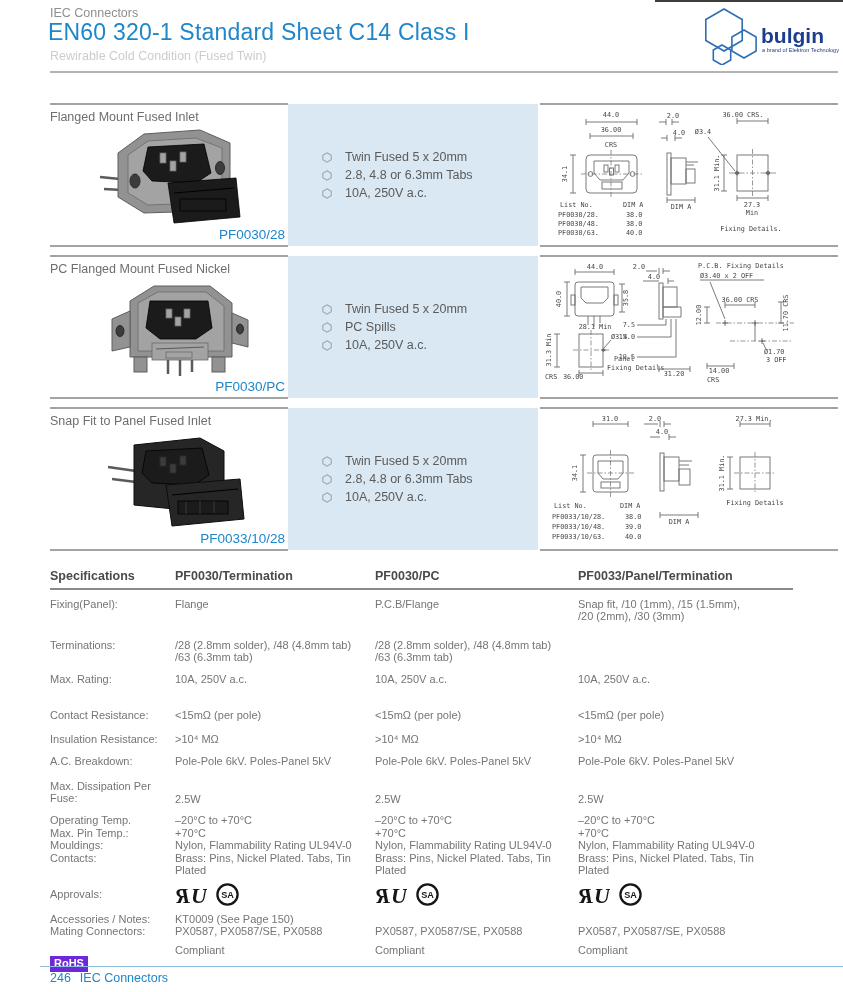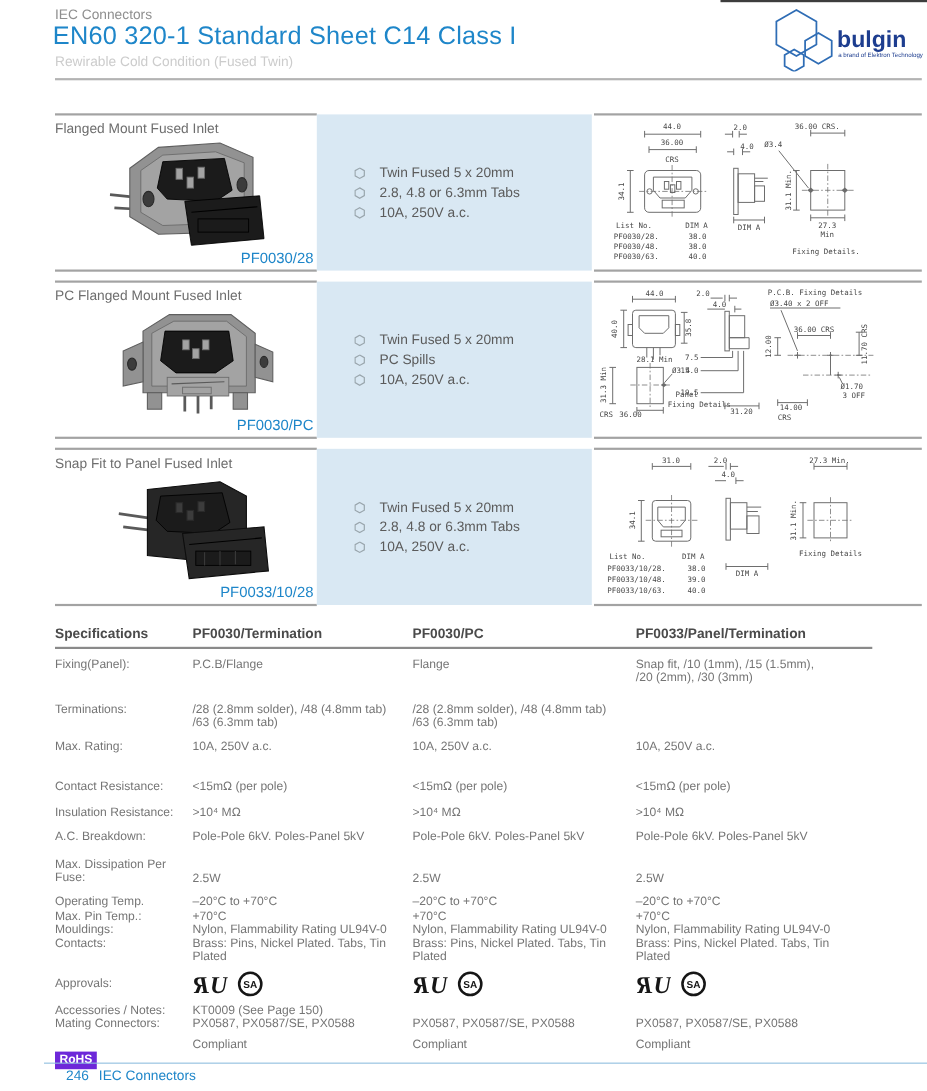--- a/index.html
+++ b/index.html
@@ -53,21 +53,21 @@
     font-weight:bold;font-size:12.5px;color:#4a4a4a;padding-bottom:5px;border-bottom:2px solid #8a8a8a;}
   .spec-row{display:grid;grid-template-columns:125px 200px 203px 215px;}
   .cell{white-space:pre-line;padding-right:10px;}
   .cell-offset{padding-top:13px;}
   .approvals-cell{display:flex;align-items:center;gap:8px;height:26px;}
   .rohs-badge{display:inline-block;background:#6d28d9;color:#fff;font-weight:bold;
     font-size:11px;padding:1px 4px 2px 4px;}
 
   
   #footer-rule{left:40px;top:966px;width:803px;height:1px;background:#8fbede;}
-  #footer{left:60px;top:971px;font-size:12.5px;color:#1e86c9;}
+  #footer{left:50px;top:971px;font-size:12.5px;color:#1e86c9;}
   #footer span{margin-right:9px;}
 </style>
 </head>
 <body>
 
 <div class="abs" id="eyebrow">IEC Connectors</div>
 <div class="abs" id="page-title">EN60 320-1 Standard Sheet C14 Class I</div>
 <div class="abs" id="subtitle">Rewirable Cold Condition (Fused Twin)</div>
 <div class="abs" id="logo-topbar"></div>
 <div class="abs" id="logo">
@@ -195,21 +195,21 @@
       <text x="18" y="121">PF0030/48.</text>
         <text x="86" y="121">38.0</text>
       <text x="18" y="130">PF0030/63.</text>
         <text x="86" y="130">40.0</text>
     </svg>
   </div>
 </div>
 
 <div class="section" style="top:255px">
   <div class="sec-left">
-    <div class="sec-title">PC Flanged Mount Fused Inlet</div>
+    <div class="sec-title">PC Flanged Mount Fused Nickel</div>
     <svg class="sec-photo" width="172" height="110" viewBox="0 0 172 110">
       <polygon class="ph-metal" points="48,28 72,13 128,13 150,30 150,84 48,84"></polygon>
       <polygon class="ph-metal" points="30,46 48,38 48,74 30,78"></polygon>
       <ellipse class="ph-hole" cx="38" cy="58" rx="4" ry="5.5"></ellipse>
       <polygon class="ph-metal" points="150,40 166,47 166,74 150,70"></polygon>
       <ellipse class="ph-hole" cx="158" cy="56" rx="3.5" ry="5"></ellipse>
       <polygon class="ph-metal2" points="56,30 76,19 124,19 142,33 142,78 56,78"></polygon>
       <polygon class="ph-dark" points="68,28 126,28 130,55 114,66 78,66 64,55"></polygon>
       <rect class="ph-metal2" x="84" y="36" width="6" height="9"></rect>
       <rect class="ph-metal2" x="102" y="36" width="6" height="9"></rect>
@@ -449,22 +449,22 @@
 <div class="abs" id="specs">
   <div class="spec-header">
     <div>Specifications</div>
     <div>PF0030/Termination</div>
     <div>PF0030/PC</div>
     <div>PF0033/Panel/Termination</div>
   </div>
 
   <div class="spec-row" style="margin-top:8px">
     <div class="cell">Fixing(Panel):</div>
+    <div class="cell">Flange</div>
     <div class="cell">P.C.B/Flange</div>
-    <div class="cell">Flange</div>
     <div class="cell">Snap fit, /10 (1mm), /15 (1.5mm),
 /20 (2mm), /30 (3mm)</div>
   </div>
 
   <div class="spec-row" style="margin-top:16px">
     <div class="cell">Terminations:</div>
     <div class="cell">/28 (2.8mm solder), /48 (4.8mm tab)
 /63 (6.3mm tab)</div>
     <div class="cell">/28 (2.8mm solder), /48 (4.8mm tab)
 /63 (6.3mm tab)</div>

